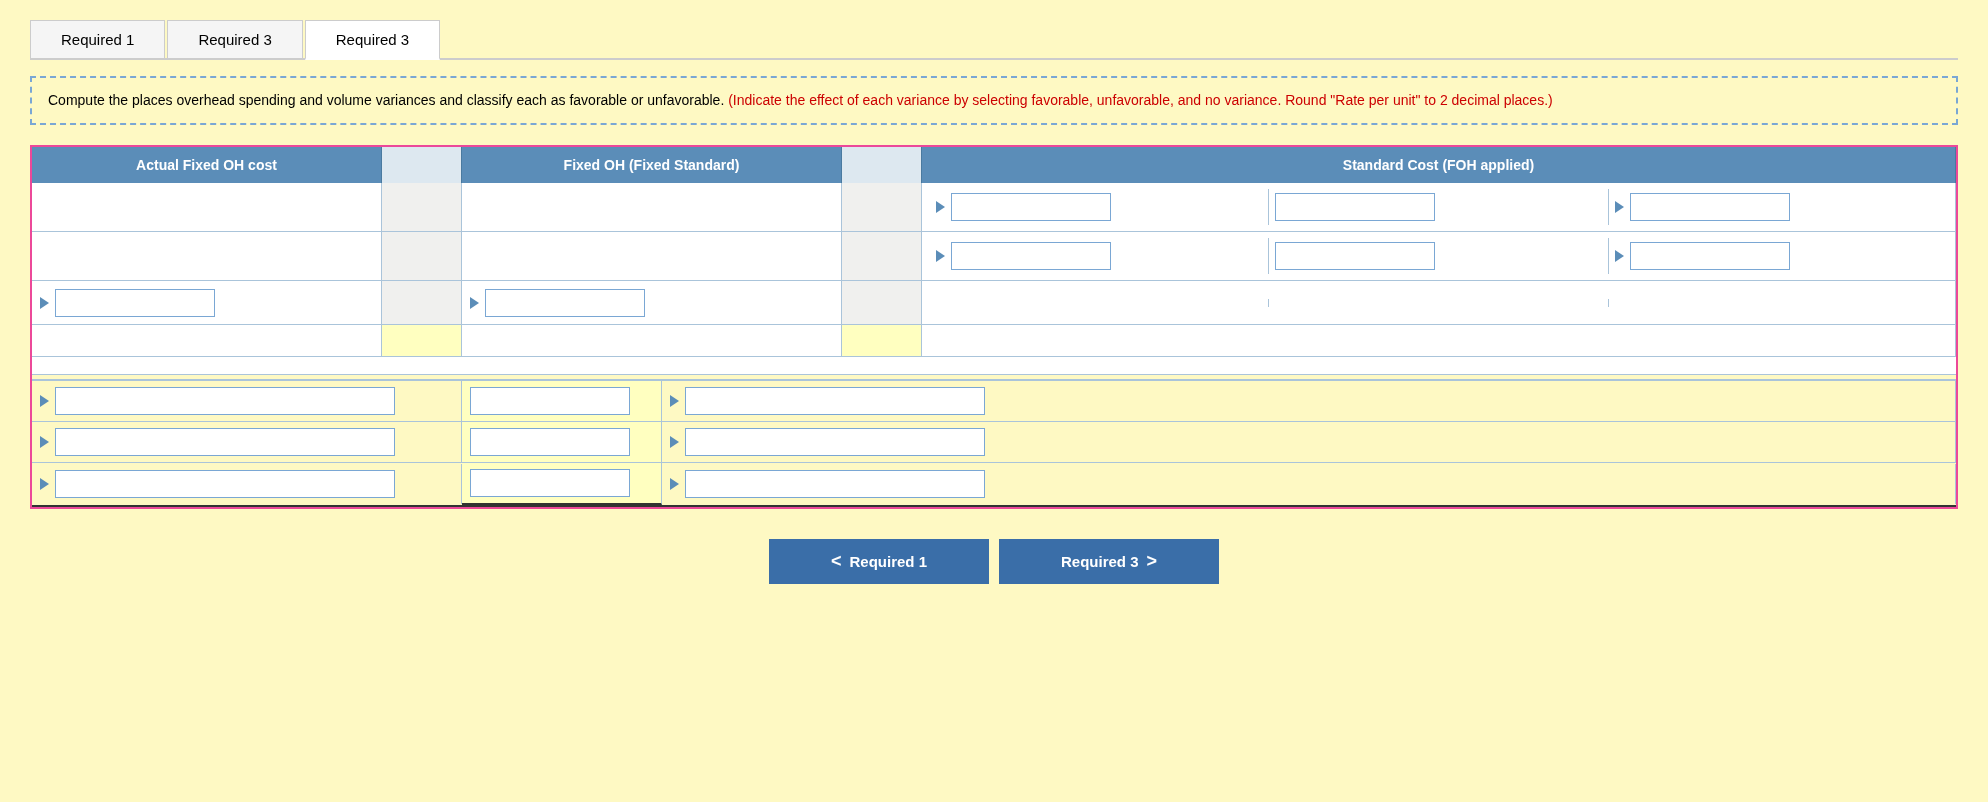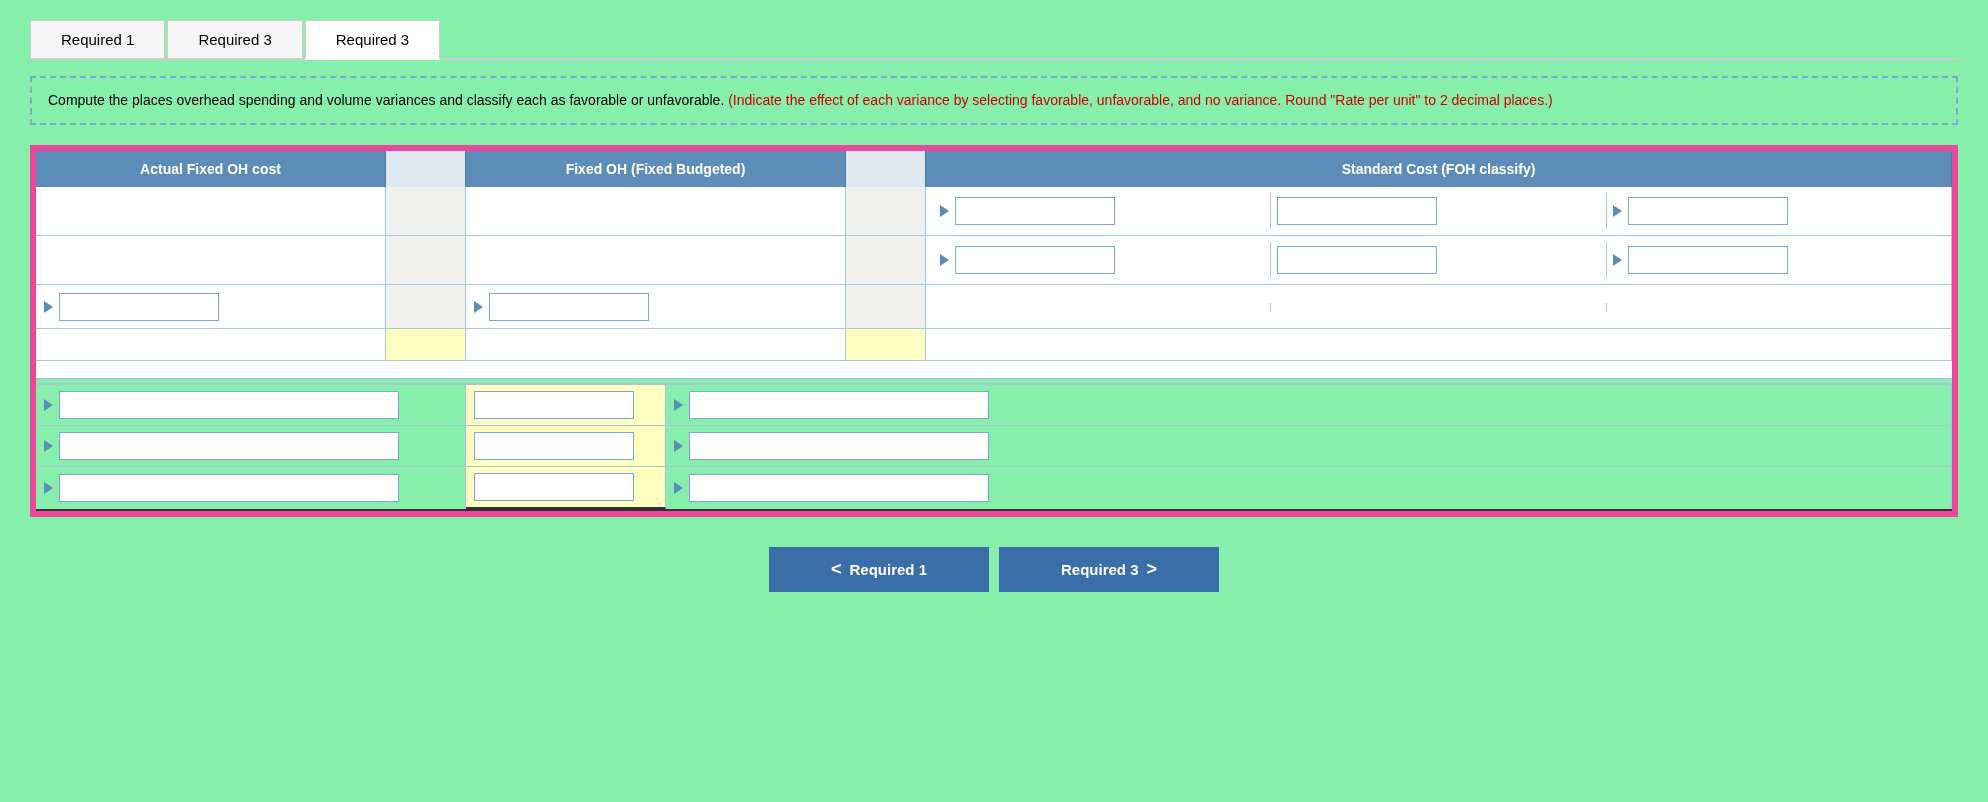--- a/index.html
+++ b/index.html
@@ -3,21 +3,21 @@
   <meta charset="utf-8">
   <style>
     * { box-sizing: border-box; margin: 0; padding: 0; }
     body {
       font-family: Arial, sans-serif;
       font-size: 14px;
       background: #f0f0f0;
       min-width: 1988px;
     }
     .page-wrapper {
-      background: #86efac;
+      background: #fef9c3;
       max-width: 1988px;
       min-height: 802px;
       padding: 20px 30px;
     }
 
     
     .tabs {
       display: flex;
       border-bottom: 2px solid #ccc;
       margin-bottom: 16px;
@@ -46,21 +46,21 @@
       font-size: 14px;
       line-height: 1.5;
     }
     .instruction-box .red-text {
       color: #cc0000;
       text-align: right;
     }
 
     
     .main-table-area {
-      border: 6px solid #ec4899;
+      border: 2px solid #ec4899;
       margin-bottom: 20px;
     }
 
     
     .header-row {
       display: flex;
       background: #5b8db8;
     }
     .header-cell {
       background: #5b8db8;
@@ -216,23 +216,23 @@
 
   <div class="instruction-box">
     <span>Compute the places overhead spending and volume variances and classify each as favorable or unfavorable.</span><span class="red-text"> (Indicate the effect of each variance by selecting favorable, unfavorable, and no variance. Round "Rate per unit" to 2 decimal places.)</span>
   </div>
 
   <div class="main-table-area">
 
     <div class="header-row">
       <div class="header-cell col-actual">Actual Fixed OH cost</div>
       <div class="header-cell col-gap1" style="background:#dde8f0; color:#000; font-weight:normal;"></div>
-      <div class="header-cell col-fixed">Fixed OH (Fixed Budgeted)</div>
+      <div class="header-cell col-fixed">Fixed OH (Fixed Standard)</div>
       <div class="header-cell col-gap2" style="background:#dde8f0; color:#000; font-weight:normal;"></div>
-      <div class="header-cell col-standard">Standard Cost (FOH classify)</div>
+      <div class="header-cell col-standard">Standard Cost (FOH applied)</div>
     </div>
 
     <div class="data-row">
       <div class="cell cell-actual cell-white"></div>
       <div class="cell cell-gap"></div>
       <div class="cell cell-fixed cell-white"></div>
       <div class="cell cell-gap2"></div>
       <div class="cell cell-standard cell-white">
         <div class="standard-inner">
           <div class="std-col">

